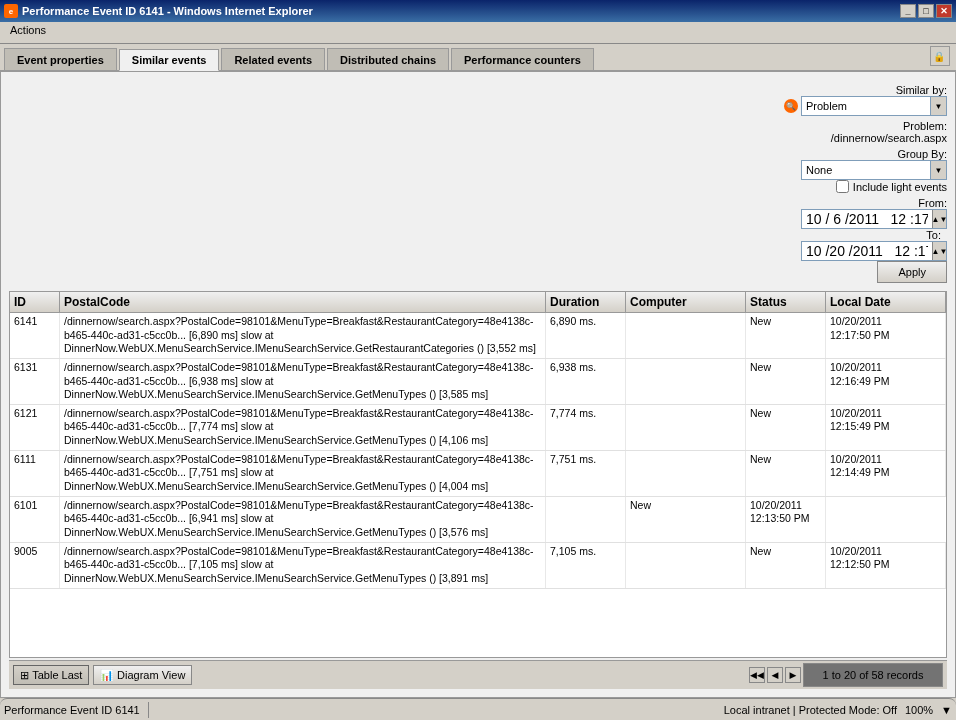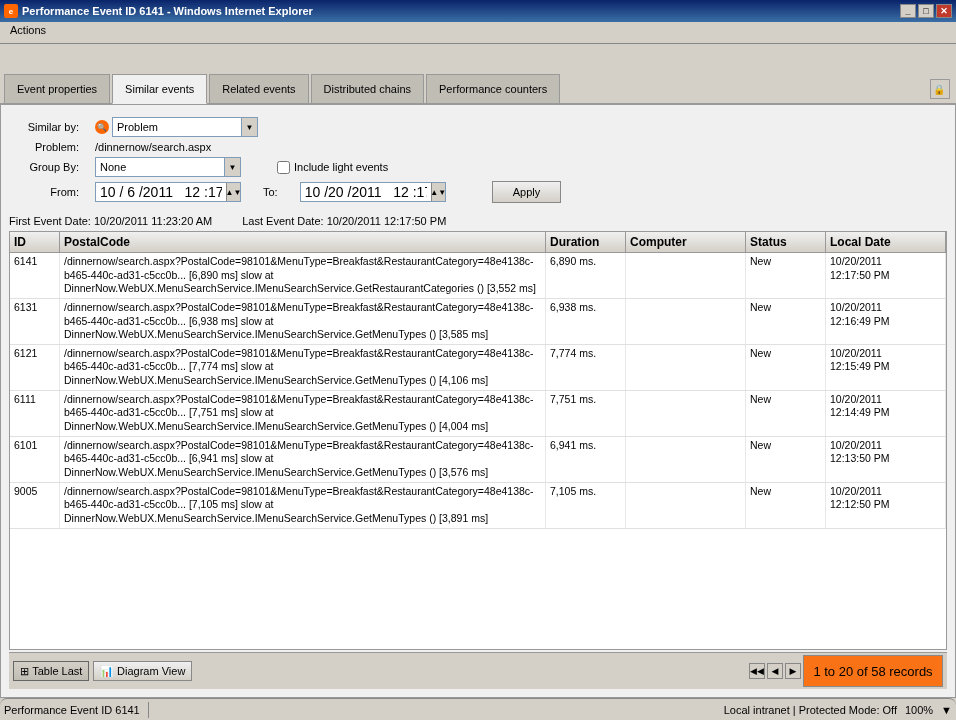--- a/index.html
+++ b/index.html
@@ -86,38 +86,38 @@
     
     .tab-bar {
       display: flex;
       align-items: flex-end;
       background: #d4d0c8;
       padding: 4px 4px 0 4px;
       border-bottom: 2px solid #999;
       position: relative;
     }
     .tab {
-      padding: 14px 12px;
+      padding: 6px 12px;
       border: 1px solid #999;
       background: #c0bdb5;
       cursor: pointer;
       margin-right: 2px;
       border-bottom: none;
       font-size: 11px;
       height: 22px;
       display: flex;
       align-items: center;
+      font-weight: bold;
     }
     .tab.active {
       background: #f0f0f0;
       border-bottom: 1px solid #f0f0f0;
       z-index: 1;
       position: relative;
       bottom: -1px;
-      margin-top: 25px;
     }
     .tab-right-icon {
       position: absolute;
       right: 6px;
       bottom: 4px;
       width: 20px;
       height: 20px;
       background: #d4d0c8;
       border: 1px solid #999;
       display: flex;
@@ -139,23 +139,24 @@
       overflow: hidden;
     }
 
     
     .form-area {
       background: #f0f0f0;
       padding: 4px 0;
     }
     .form-row {
       display: flex;
-      align-items: center;
+      align-items: flex-end;
       margin-bottom: 4px;
-      gap: 16px;
+      gap: 0;
+      flex-direction: column;
     }
     .form-label {
       width: 70px;
       text-align: right;
       font-size: 11px;
       color: #000;
     }
     .combo-box {
       height: 20px;
       border: 1px solid #7f9db9;
@@ -304,25 +305,25 @@
       height: 16px;
       background: #d4d0c8;
       border: 1px solid #888;
       display: flex;
       align-items: center;
       justify-content: center;
       font-size: 9px;
       cursor: pointer;
     }
     .pager-info {
-      background: #f97316;
+      background: #737373;
       border: 1px solid #888;
       padding: 1px 8px;
-      font-size: 13px;
-      height: 32px;
+      font-size: 11px;
+      height: 24px;
       display: flex;
       align-items: center;
       min-width: 140px;
       justify-content: center;
     }
 
     
     .status-bar {
       background: #d4d0c8;
       height: 22px;
@@ -434,28 +435,20 @@
         <div class="datetime-box">
           <input class="datetime-input" type="text" value="10 /20 /2011   12 :17 :50" style="">
           <div class="datetime-btn">▲▼</div>
         </div>
         <button class="apply-btn" style="margin-left:30px;">
           <span>Apply</span>
         </button>
       </div>
     </div>
 
-    <div class="info-row">
-      <span>
-        <span>First Event Date:</span>&nbsp;<span>10/20/2011 11:23:20 AM</span>
-      </span>
-      <span>
-        <span>Last Event Date:</span>&nbsp;<span>10/20/2011 12:17:50 PM</span>
-      </span>
-    </div>
 
     <div class="data-table">
       <div class="table-header">
         <div class="th">ID</div>
         <div class="th">PostalCode</div>
         <div class="th">Duration</div>
         <div class="th">Computer</div>
         <div class="th">Status</div>
         <div class="th">Local Date</div>
       </div>
@@ -488,21 +481,20 @@
     <div class="td">6111</div>
     <div class="td">/dinnernow/search.aspx?PostalCode=98101&amp;MenuType=Breakfast&amp;RestaurantCategory=48e4138c-b465-440c-ad31-c5cc0b... [7,751 ms] slow at DinnerNow.WebUX.MenuSearchService.IMenuSearchService.GetMenuTypes () [4,004 ms]</div>
     <div class="td">7,751 ms.</div>
     <div class="td"></div>
     <div class="td">New</div>
     <div class="td">10/20/2011<br>12:14:49 PM</div>
   </div>
           <div class="table-row">
     <div class="td">6101</div>
     <div class="td">/dinnernow/search.aspx?PostalCode=98101&amp;MenuType=Breakfast&amp;RestaurantCategory=48e4138c-b465-440c-ad31-c5cc0b... [6,941 ms] slow at DinnerNow.WebUX.MenuSearchService.IMenuSearchService.GetMenuTypes () [3,576 ms]</div>
-    <div class="td">6,941 ms.</div>
     <div class="td"></div>
     <div class="td">New</div>
     <div class="td">10/20/2011<br>12:13:50 PM</div>
   </div>
           <div class="table-row">
     <div class="td">9005</div>
     <div class="td">/dinnernow/search.aspx?PostalCode=98101&amp;MenuType=Breakfast&amp;RestaurantCategory=48e4138c-b465-440c-ad31-c5cc0b... [7,105 ms] slow at DinnerNow.WebUX.MenuSearchService.IMenuSearchService.GetMenuTypes () [3,891 ms]</div>
     <div class="td">7,105 ms.</div>
     <div class="td"></div>
     <div class="td">New</div>

